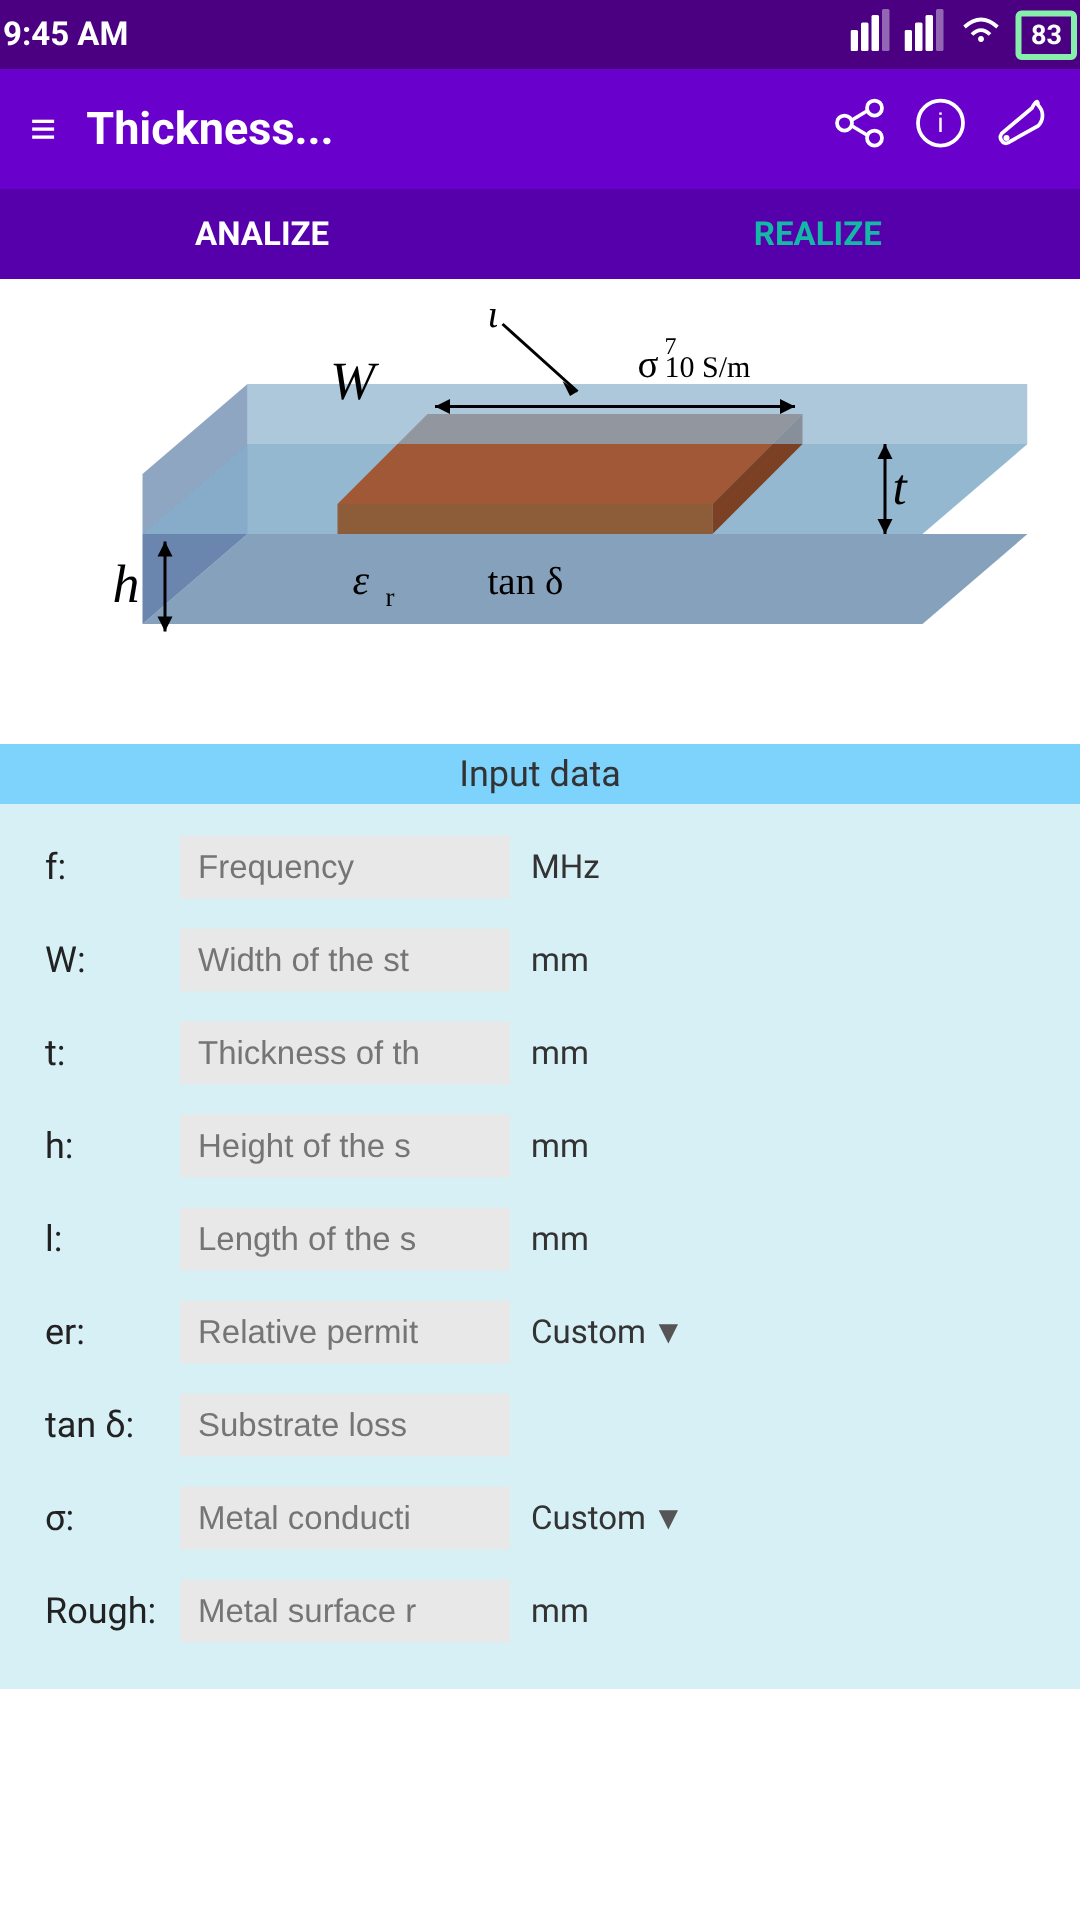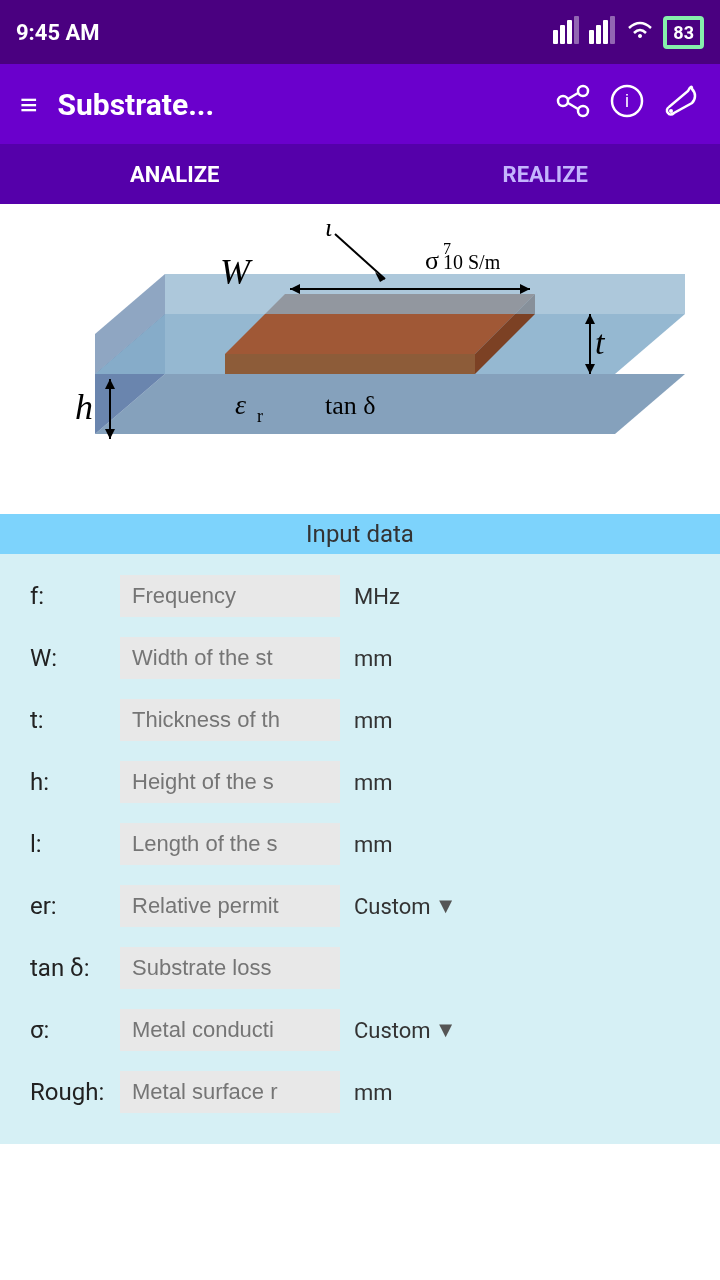--- a/index.html
+++ b/index.html
@@ -12,22 +12,22 @@
       overflow-x: hidden;
     }
 
     
     .status-bar {
       background: #4a0080;
       color: white;
       display: flex;
       justify-content: space-between;
       align-items: center;
-      padding: 0 16px;
-      height: 64px;
+      padding: 0 2px;
+      height: 46px;
       font-size: 22px;
       font-weight: bold;
     }
     .status-right {
       display: flex;
       align-items: center;
       gap: 8px;
     }
     .battery-badge {
       border: 4px solid #86efac;
@@ -71,21 +71,21 @@
       align-items: center;
       justify-content: center;
       font-size: 22px;
       font-weight: bold;
       cursor: pointer;
     }
     .tab-item.active {
       color: white;
     }
     .tab-item.inactive {
-      color: #c4b5fd;
+      color: #14b8a6;
     }
 
     
     .diagram-area {
       background: white;
       display: flex;
       justify-content: center;
       align-items: center;
       padding: 10px 0 10px 0;
       height: 310px;
@@ -193,21 +193,21 @@
         <path d="M9 17 Q15 11 21 17" stroke="white" stroke-width="2.5" fill="none"></path>
         <path d="M4 12 Q15 2 26 12" stroke="white" stroke-width="2.5" fill="none"></path>
       </svg>
     </span>
     <span class="battery-badge">83</span>
   </div>
 </div>
 
 <div class="toolbar">
   <span class="toolbar-icon">≡</span>
-  <span class="toolbar-title">Substrate...</span>
+  <span class="toolbar-title">Thickness...</span>
   <span class="toolbar-icon">
     <svg width="34" height="34" viewBox="0 0 34 34" fill="none">
       <circle cx="27" cy="7" r="5" stroke="white" stroke-width="2.5"></circle>
       <circle cx="27" cy="27" r="5" stroke="white" stroke-width="2.5"></circle>
       <circle cx="7" cy="17" r="5" stroke="white" stroke-width="2.5"></circle>
       <line x1="12" y1="15" x2="22" y2="9" stroke="white" stroke-width="2.5"></line>
       <line x1="12" y1="19" x2="22" y2="25" stroke="white" stroke-width="2.5"></line>
     </svg>
   </span>
   <span class="toolbar-icon">

